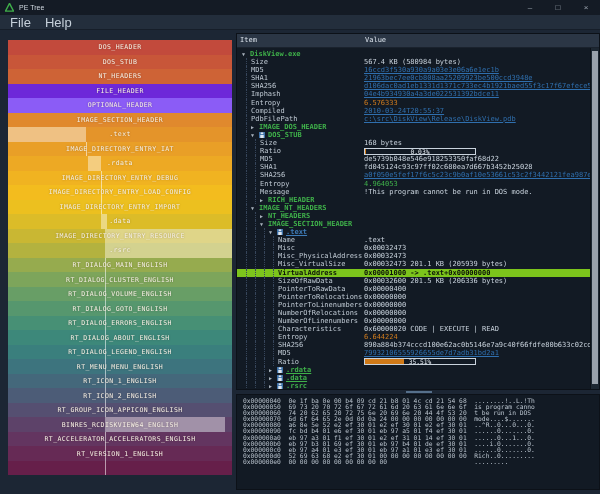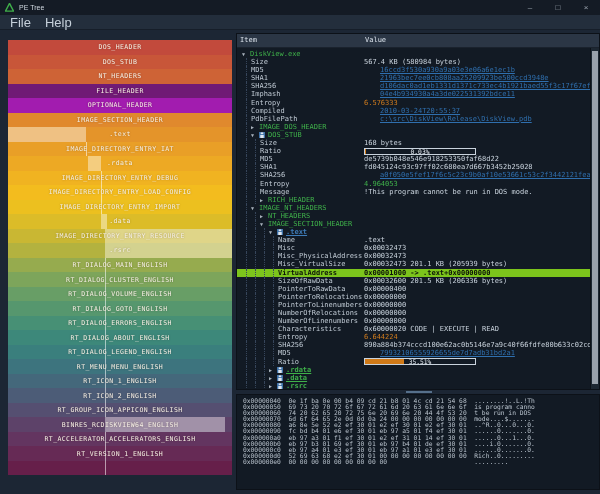--- a/index.html
+++ b/index.html
@@ -36,24 +36,24 @@
   .tree-header { position:absolute; left:0; top:0; right:0; height:14px; background:#2b3645;
                  border-bottom:1px solid #1a222d; }
   .tree-header .col1 { position:absolute; left:3px; top:2px; color:#dbe3ec; font-size:7px; }
   .tree-header .col2 { position:absolute; left:128px; top:2px; color:#dbe3ec; font-size:7px; }
   .tree-body { position:absolute; left:0; top:16px; right:9px; bottom:0; overflow:hidden; }
   .trow { position:relative; height:8.1px; white-space:nowrap; overflow:hidden; }
   .trow .lbl { position:absolute; top:0; font-size:7px; line-height:8.1px; color:#bfc9d3; }
   .trow .val { position:absolute; left:127px; top:0; font-size:7px; line-height:8.1px; color:#c9d3dd; }
   .trow .arrow { position:absolute; top:0; font-size:5px; line-height:8.1px; color:#a7b1bb; }
   .trow .ficon { position:absolute; top:1px; width:6px; height:6px; }
-  .lbl.g  { color:#3fb14a; font-weight:normal; }
+  .lbl.g  { color:#3fb14a; font-weight:bold; }
   .lbl.lb { color:#3e7cb8; text-decoration:underline; font-weight:bold; }
   .lbl.lg { color:#3fb14a; text-decoration:underline; font-weight:bold; }
-  .val.link   { color:#2f6fae; text-decoration:underline;margin-left:16px; }
+  .val.link   { color:#2f6fae; text-decoration:underline; }
   .val.orange { color:#cf7b1d; }
   .val.green  { color:#3fb14a; }
   .trow.hl { background:#7cc41c; }
   .trow.hl .lbl, .trow.hl .val { color:#0c1208; font-weight:bold; }
   .guide { position:absolute; top:0; bottom:0; width:0; border-left:1px dotted #36455a; }
   .ratio-bar { position:absolute; left:127px; top:0.5px; width:112px; height:7px;
                border:1px solid #c9d3dd; background:#121a24; }
   .ratio-fill { position:absolute; left:0; top:0; bottom:0; background:#d07a18; }
   .ratio-text { position:absolute; left:0; right:0; top:0; text-align:center; color:#e8eef4;
                 font-size:6.3px; line-height:6px; }
@@ -93,24 +93,24 @@
 <div class="map-panel" id="map">
     <div class="map-row" style="height: 14.5161px; background: rgb(194, 74, 60);">
       <div class="map-label">DOS_HEADER</div>
     </div>
     <div class="map-row" style="height: 14.5161px; background: rgb(200, 86, 57);">
       <div class="map-label">DOS_STUB</div>
     </div>
     <div class="map-row" style="height: 14.5161px; background: rgb(206, 99, 54);">
       <div class="map-label">NT_HEADERS</div>
     </div>
-    <div class="map-row" style="height: 14.5161px; background: #701a75;">
+    <div class="map-row" style="height: 14.5161px; background: #6d28d9;">
       <div class="map-label">FILE_HEADER</div>
     </div>
-    <div class="map-row" style="height: 14.5161px; background: #a21caf;">
+    <div class="map-row" style="height: 14.5161px; background: #8b5cf6;">
       <div class="map-label">OPTIONAL_HEADER</div>
     </div>
     <div class="map-row" style="height: 14.5161px; background: rgb(224, 137, 45);">
       <div class="map-label">IMAGE_SECTION_HEADER</div>
     </div>
     <div class="map-row" style="height: 14.5161px; background: rgb(228, 148, 42);">
       <div class="map-overlay" style="left: 0%; width: 35%;"></div>
       <div class="map-label">.text</div>
     </div>
     <div class="map-row" style="height: 14.5161px; background: rgb(233, 159, 39);">

